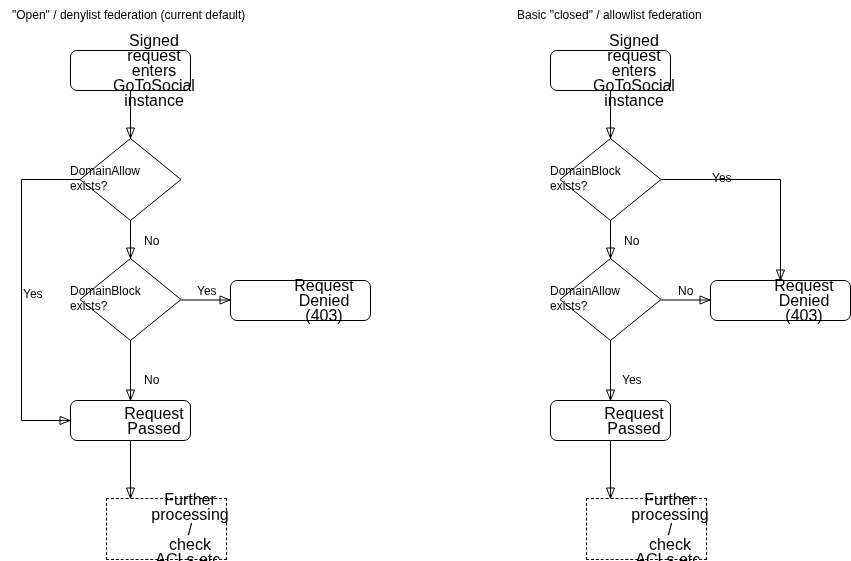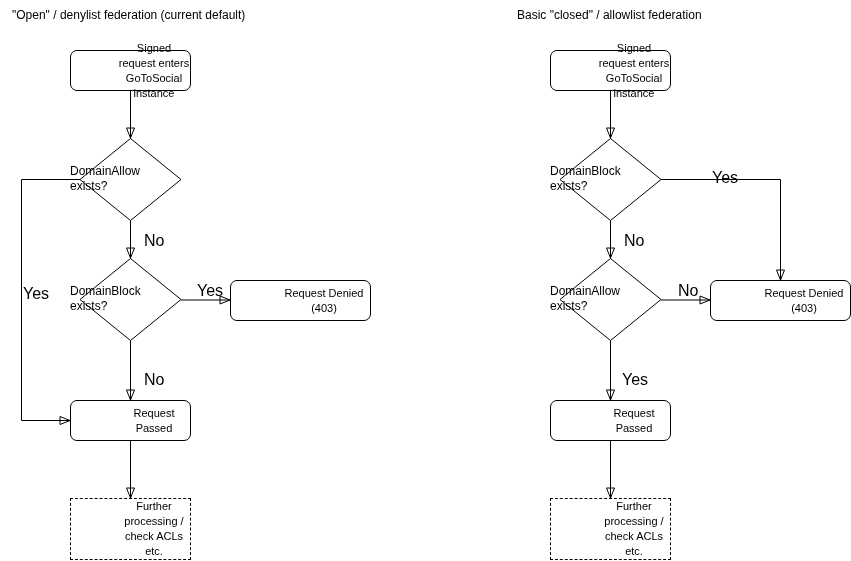--- a/index.html
+++ b/index.html
@@ -25,38 +25,38 @@
   }
   .node {
     position: absolute;
     box-sizing: border-box;
     border: 1px solid #000000;
     background: #ffffff;
     display: flex;
     align-items: center;
     justify-content: center;
     text-align: center;
-    font-size: 11px;
+    font-size: 16px;
     line-height: 15px;
     white-space: pre-line;
     padding-left: 47px;
   }
   .rounded { border-radius: 7px; }
-  .dashed  { border-style: dashed; }
+  .dashed  { border-style: dashed; margin-left: 36px; }
   .diamond-label {
     position: absolute;
     width: 121px;
     text-align: left;
     font-size: 12px;
     line-height: 15px;
     white-space: pre-line;
   }
   .edge-label {
     position: absolute;
-    font-size: 16px;
+    font-size: 12px;
     line-height: 14px;
     white-space: nowrap;
   }
   svg polygon { fill: #ffffff; stroke: #000000; stroke-width: 1; }
   svg path, svg polyline { fill: none; stroke: #000000; stroke-width: 1; }
 </style>
 </head>
 <body>
 
 <div id="canvas">

